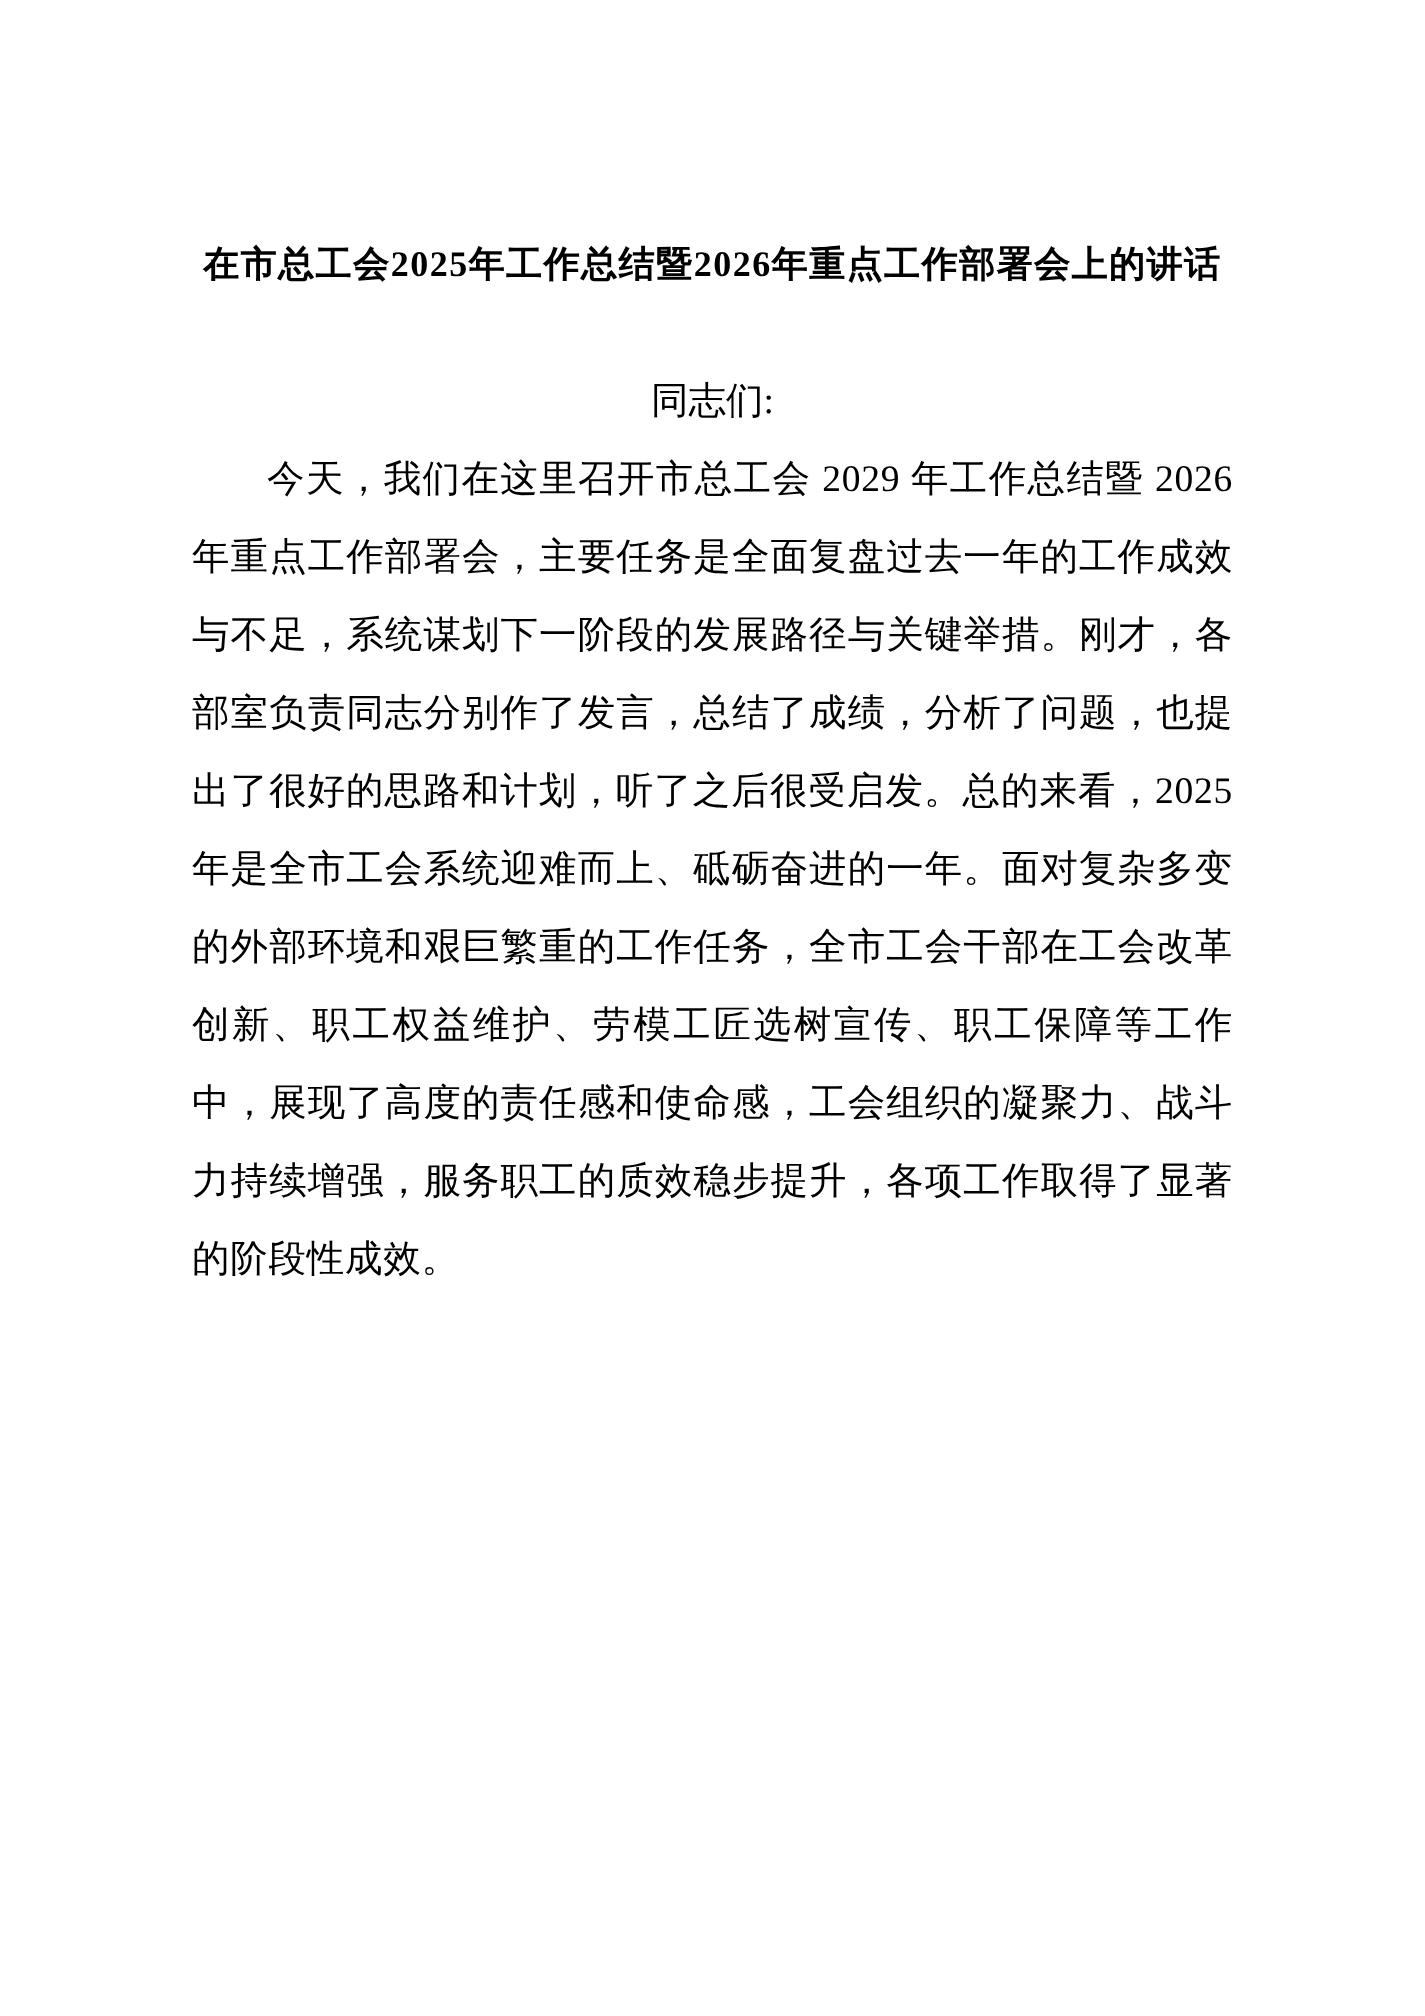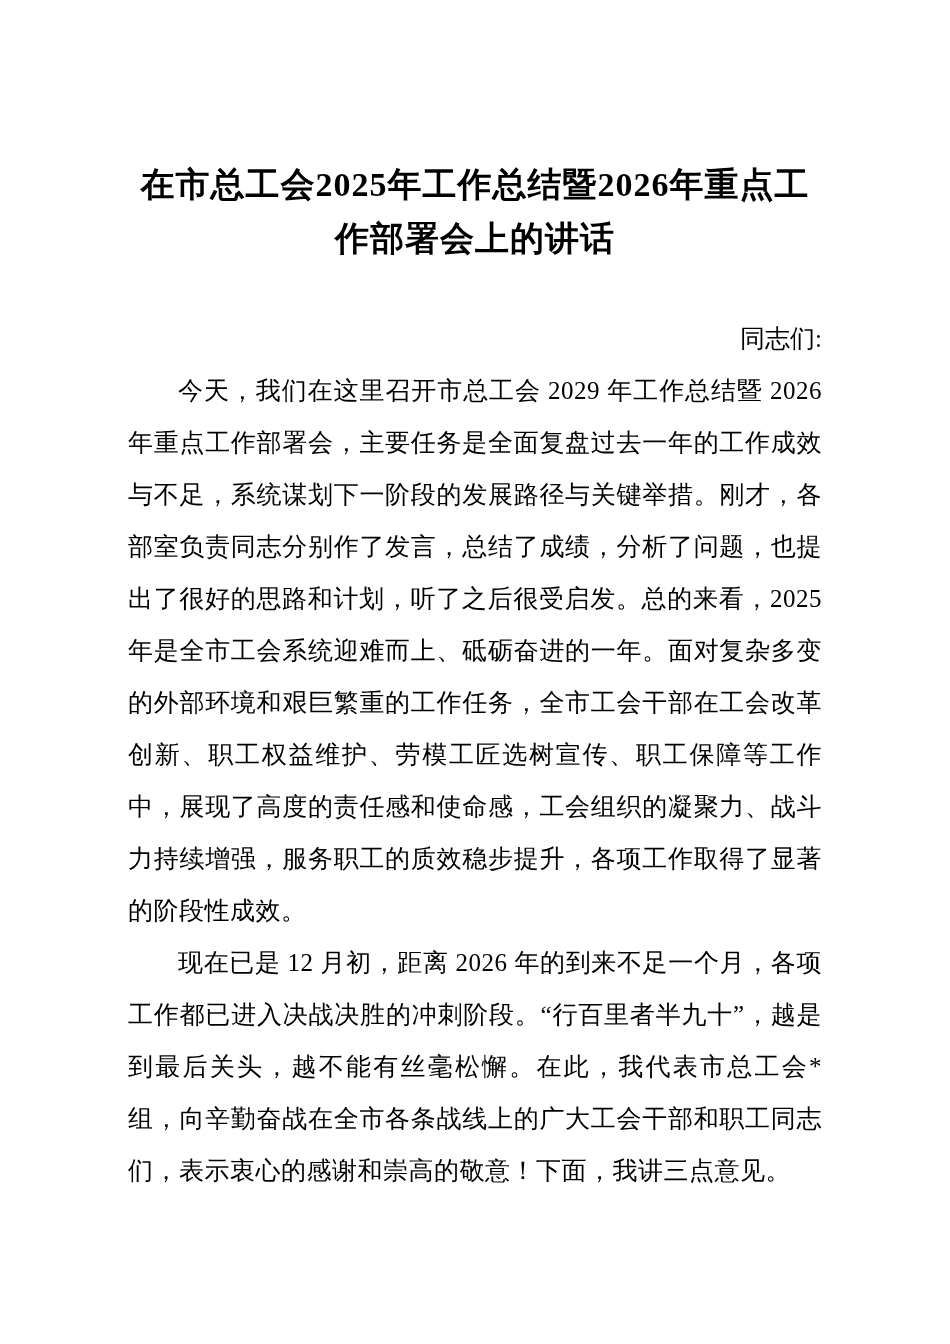--- a/index.html
+++ b/index.html
@@ -13,32 +13,32 @@
       height: 1344px;
       margin: 0 auto;
       background: #ffffff;
       box-sizing: border-box;
       padding: 158px 128px 60px 128px;
       font-family: "Liberation Serif", "DejaVu Serif", serif;
       color: #000000;
       overflow: hidden;
     }
     .doc-title {
-      font-size: 34px;
+      font-size: 24px;
       font-weight: bold;
       text-align: center;
       line-height: 1.6;
       margin: 0 0 46px 0;
       letter-spacing: 1px;
     }
     .salutation {
       font-size: 25px;
       line-height: 52px;
       margin: 0;
-      text-align: right;
+      text-align: center;
     }
     .body-para {
       font-size: 25px;
       line-height: 52px;
       margin: 0;
       text-indent: 2em;
       text-align: justify;
       text-justify: inter-ideograph;
       letter-spacing: 0.5px;
     }
@@ -46,14 +46,13 @@
 </head>
 <body>
 
 <div class="page">
   <h1 class="doc-title">在市总工会2025年工作总结暨2026年重点工作部署会上的讲话</h1>
 
   <p class="salutation">同志们:</p>
 
   <p class="body-para">今天，我们在这里召开市总工会 2029 年工作总结暨 2026 年重点工作部署会，主要任务是全面复盘过去一年的工作成效与不足，系统谋划下一阶段的发展路径与关键举措。刚才，各部室负责同志分别作了发言，总结了成绩，分析了问题，也提出了很好的思路和计划，听了之后很受启发。总的来看，2025 年是全市工会系统迎难而上、砥砺奋进的一年。面对复杂多变的外部环境和艰巨繁重的工作任务，全市工会干部在工会改革创新、职工权益维护、劳模工匠选树宣传、职工保障等工作中，展现了高度的责任感和使命感，工会组织的凝聚力、战斗力持续增强，服务职工的质效稳步提升，各项工作取得了显著的阶段性成效。</p>
 
-  <p class="body-para">现在已是 12 月初，距离 2026 年的到来不足一个月，各项工作都已进入决战决胜的冲刺阶段。“行百里者半九十”，越是到最后关头，越不能有丝毫松懈。在此，我代表市总工会*组，向辛勤奋战在全市各条战线上的广大工会干部和职工同志们，表示衷心的感谢和崇高的敬意！下面，我讲三点意见。</p>
 </div>
 
 </body></html>

